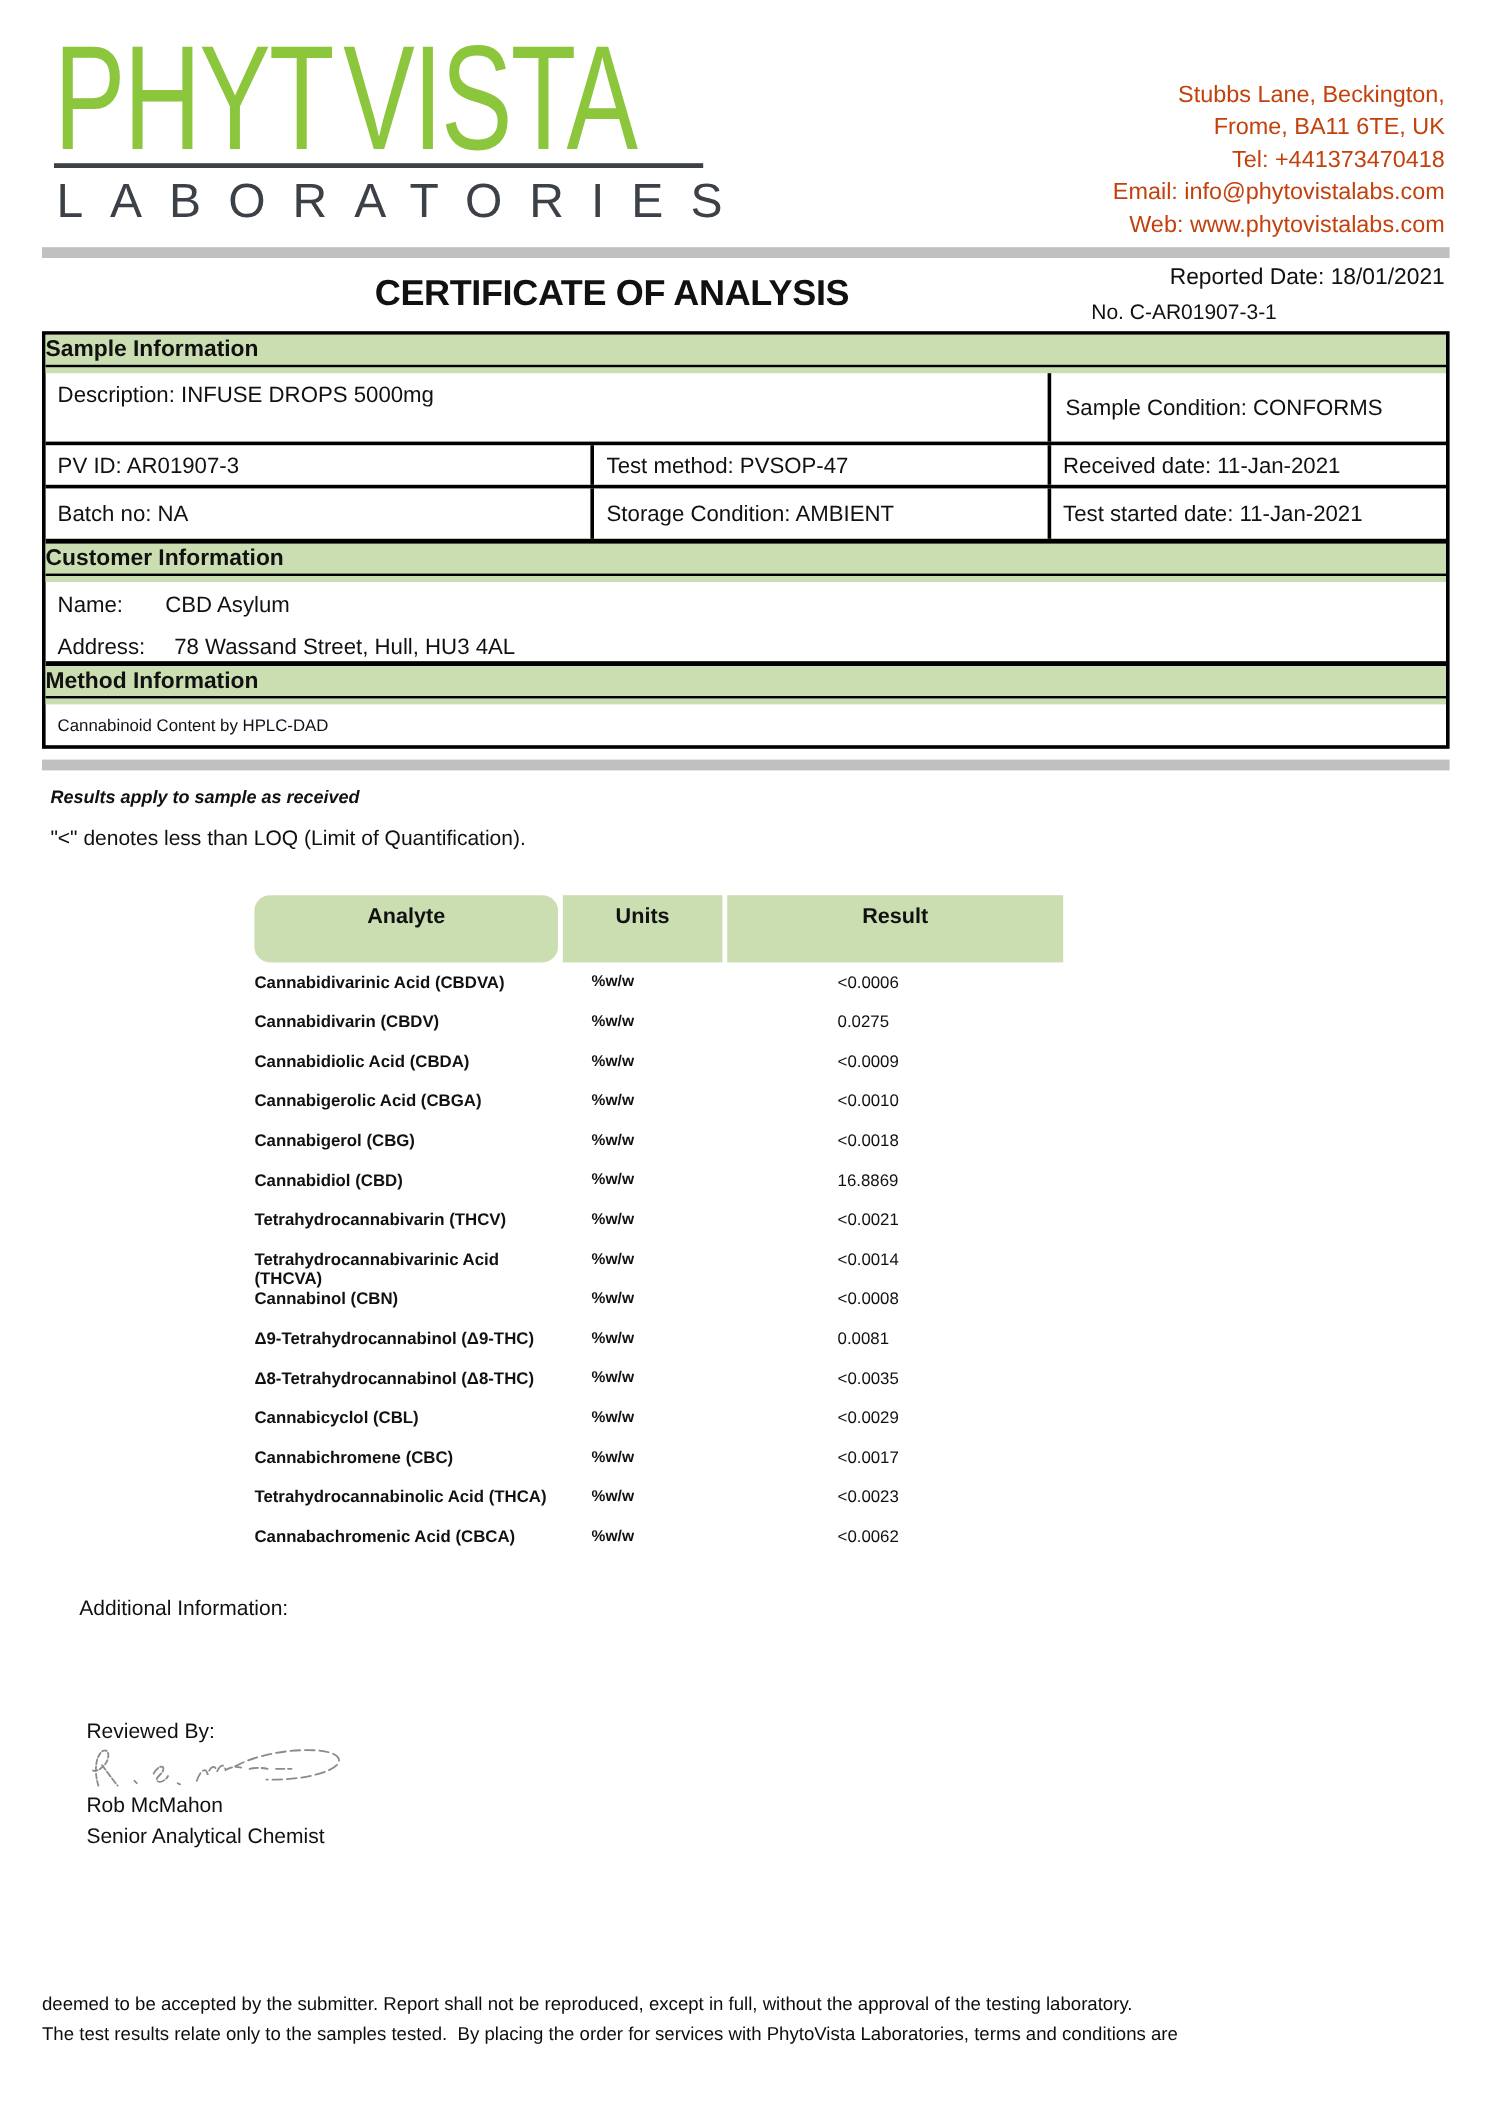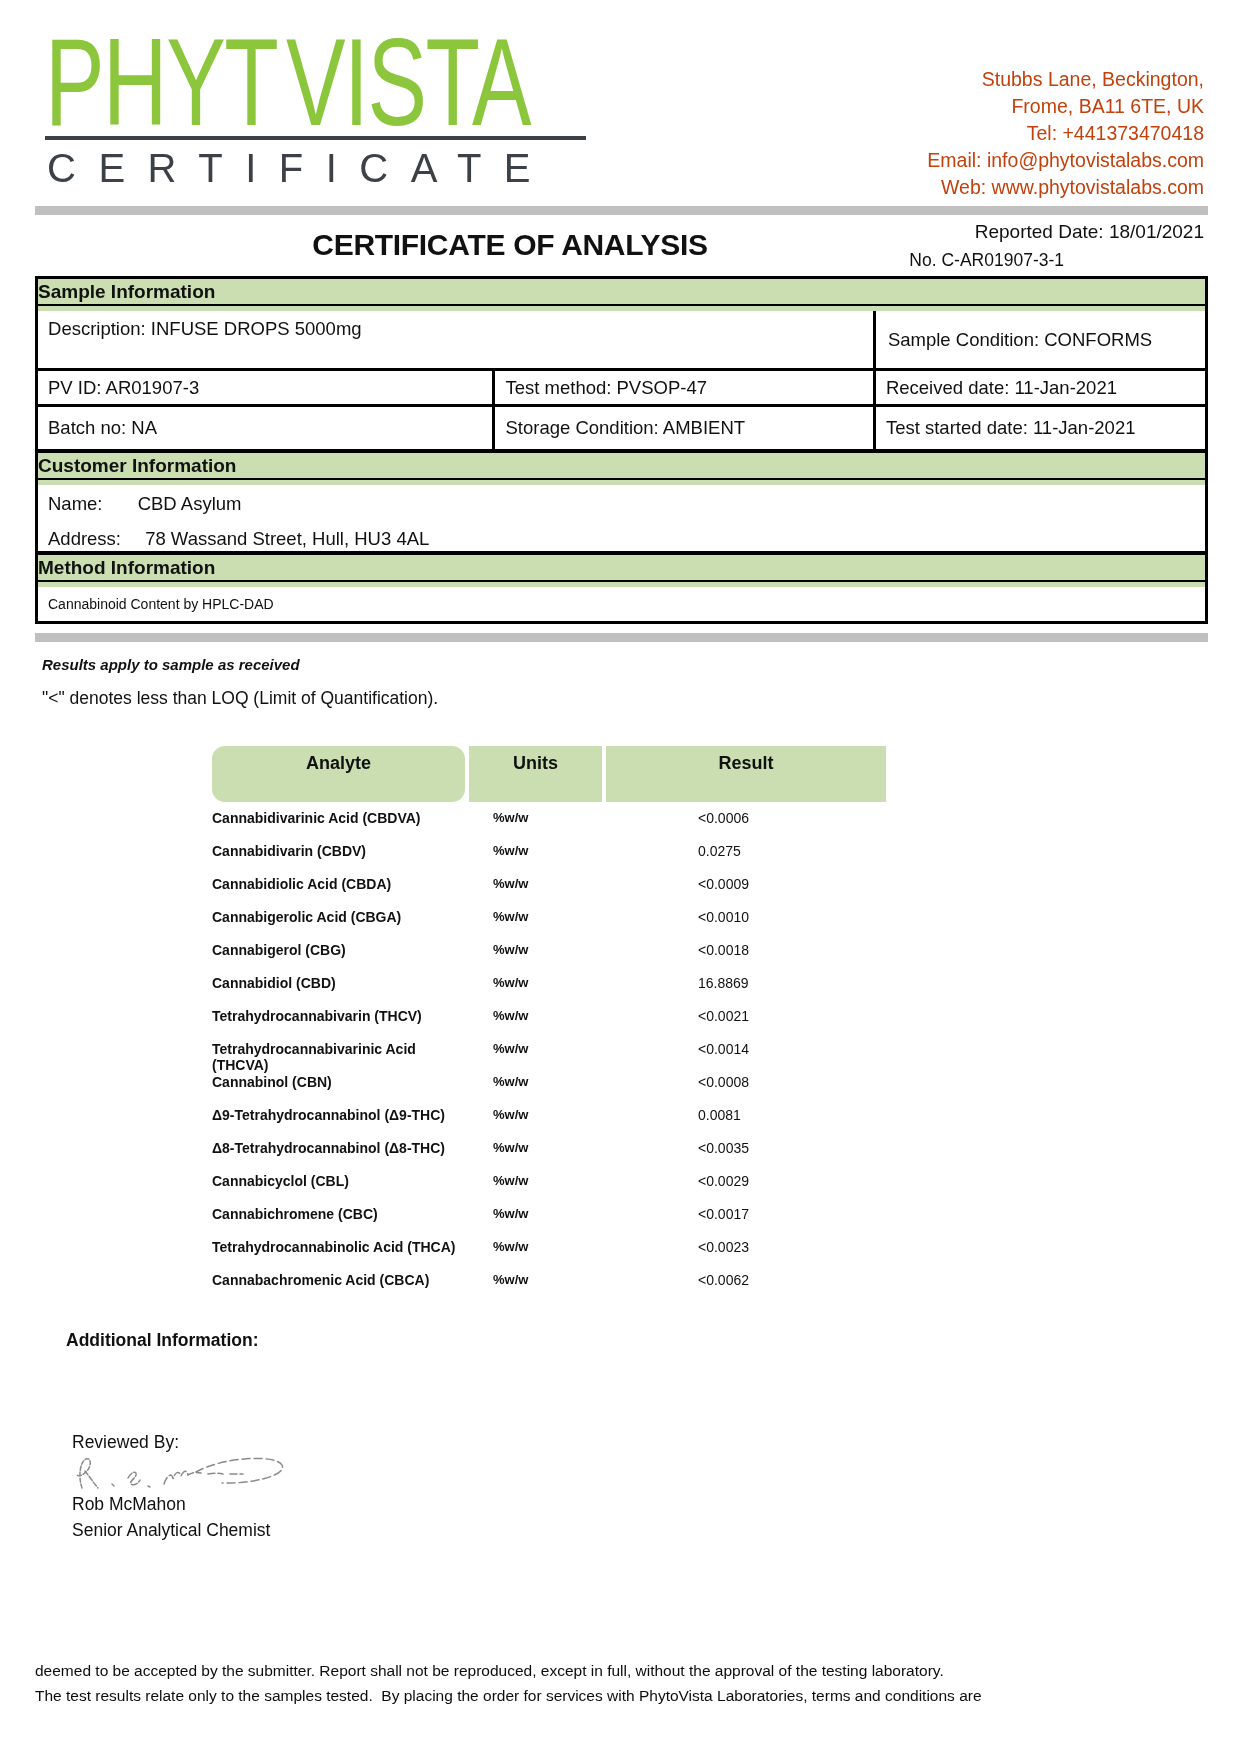--- a/index.html
+++ b/index.html
@@ -65,21 +65,21 @@
   .hA { width:253px; margin-right:4px;border-radius:13px; }
   .hB { width:133px; margin-right:4px; }
   .hC { width:280px; }
   .r-body { margin-top:8px; }
   .r-row { display:flex; height:33px; align-items:flex-start; }
   .rc-a { width:257px; font-size:14px; font-weight:700; }
   .rc-b { width:137px; font-size:13px; font-weight:700; padding-left:24px; }
   .rc-c { width:280px; font-size:14px; padding-left:92px; }
 
   
-  .add-info { position:absolute; left:66px; top:1330px; font-size:17.5px; font-weight:700; }
+  .add-info { position:absolute; left:66px; top:1330px; font-size:17.5px; font-weight:400; }
   .reviewed { position:absolute; left:72px; top:1432px; font-size:17.5px; }
   .signature { position:absolute; left:72px; top:1450px; }
   .sig-name { position:absolute; left:72px; top:1494px; font-size:17.5px; }
   .sig-title { position:absolute; left:72px; top:1520px; font-size:17.5px; }
 
   
   .footer { position:absolute; left:35px; top:1658px; width:1175px; font-size:15.5px; line-height:25px; color:#0d0d0d; }
   .footer div { white-space:pre; }
 </style>
 </head>
@@ -92,21 +92,21 @@
       <span>PHYT</span>
       <svg width="120" height="100" viewBox="0 0 100 100">
         <ellipse cx="50" cy="50" rx="42" ry="47" fill="none" stroke="#8cc63c" stroke-width="11"></ellipse>
         <path d="M50 10 C64 30 64 54 50 76 C36 54 36 30 50 10 Z" fill="#fff" stroke="#8cc63c" stroke-width="7"></path>
         <path d="M50 76 C32 70 20 54 22 38 C40 46 49 58 50 76 Z" fill="#fff" stroke="#8cc63c" stroke-width="6"></path>
         <path d="M50 76 C68 70 80 54 78 38 C60 46 51 58 50 76 Z" fill="#fff" stroke="#8cc63c" stroke-width="6"></path>
       </svg>
       <span>VISTA</span>
     </div>
     <div class="logo-rule"></div>
-    <div class="logo-sub">CERTIFICATE</div>
+    <div class="logo-sub">LABORATORIES</div>
   </div>
 
   <div class="contact">
     <div>Stubbs Lane, Beckington,</div>
     <div>Frome, BA11 6TE, UK</div>
     <div>Tel: +441373470418</div>
     <div>Email: info@phytovistalabs.com</div>
     <div>Web: www.phytovistalabs.com</div>
   </div>
 

